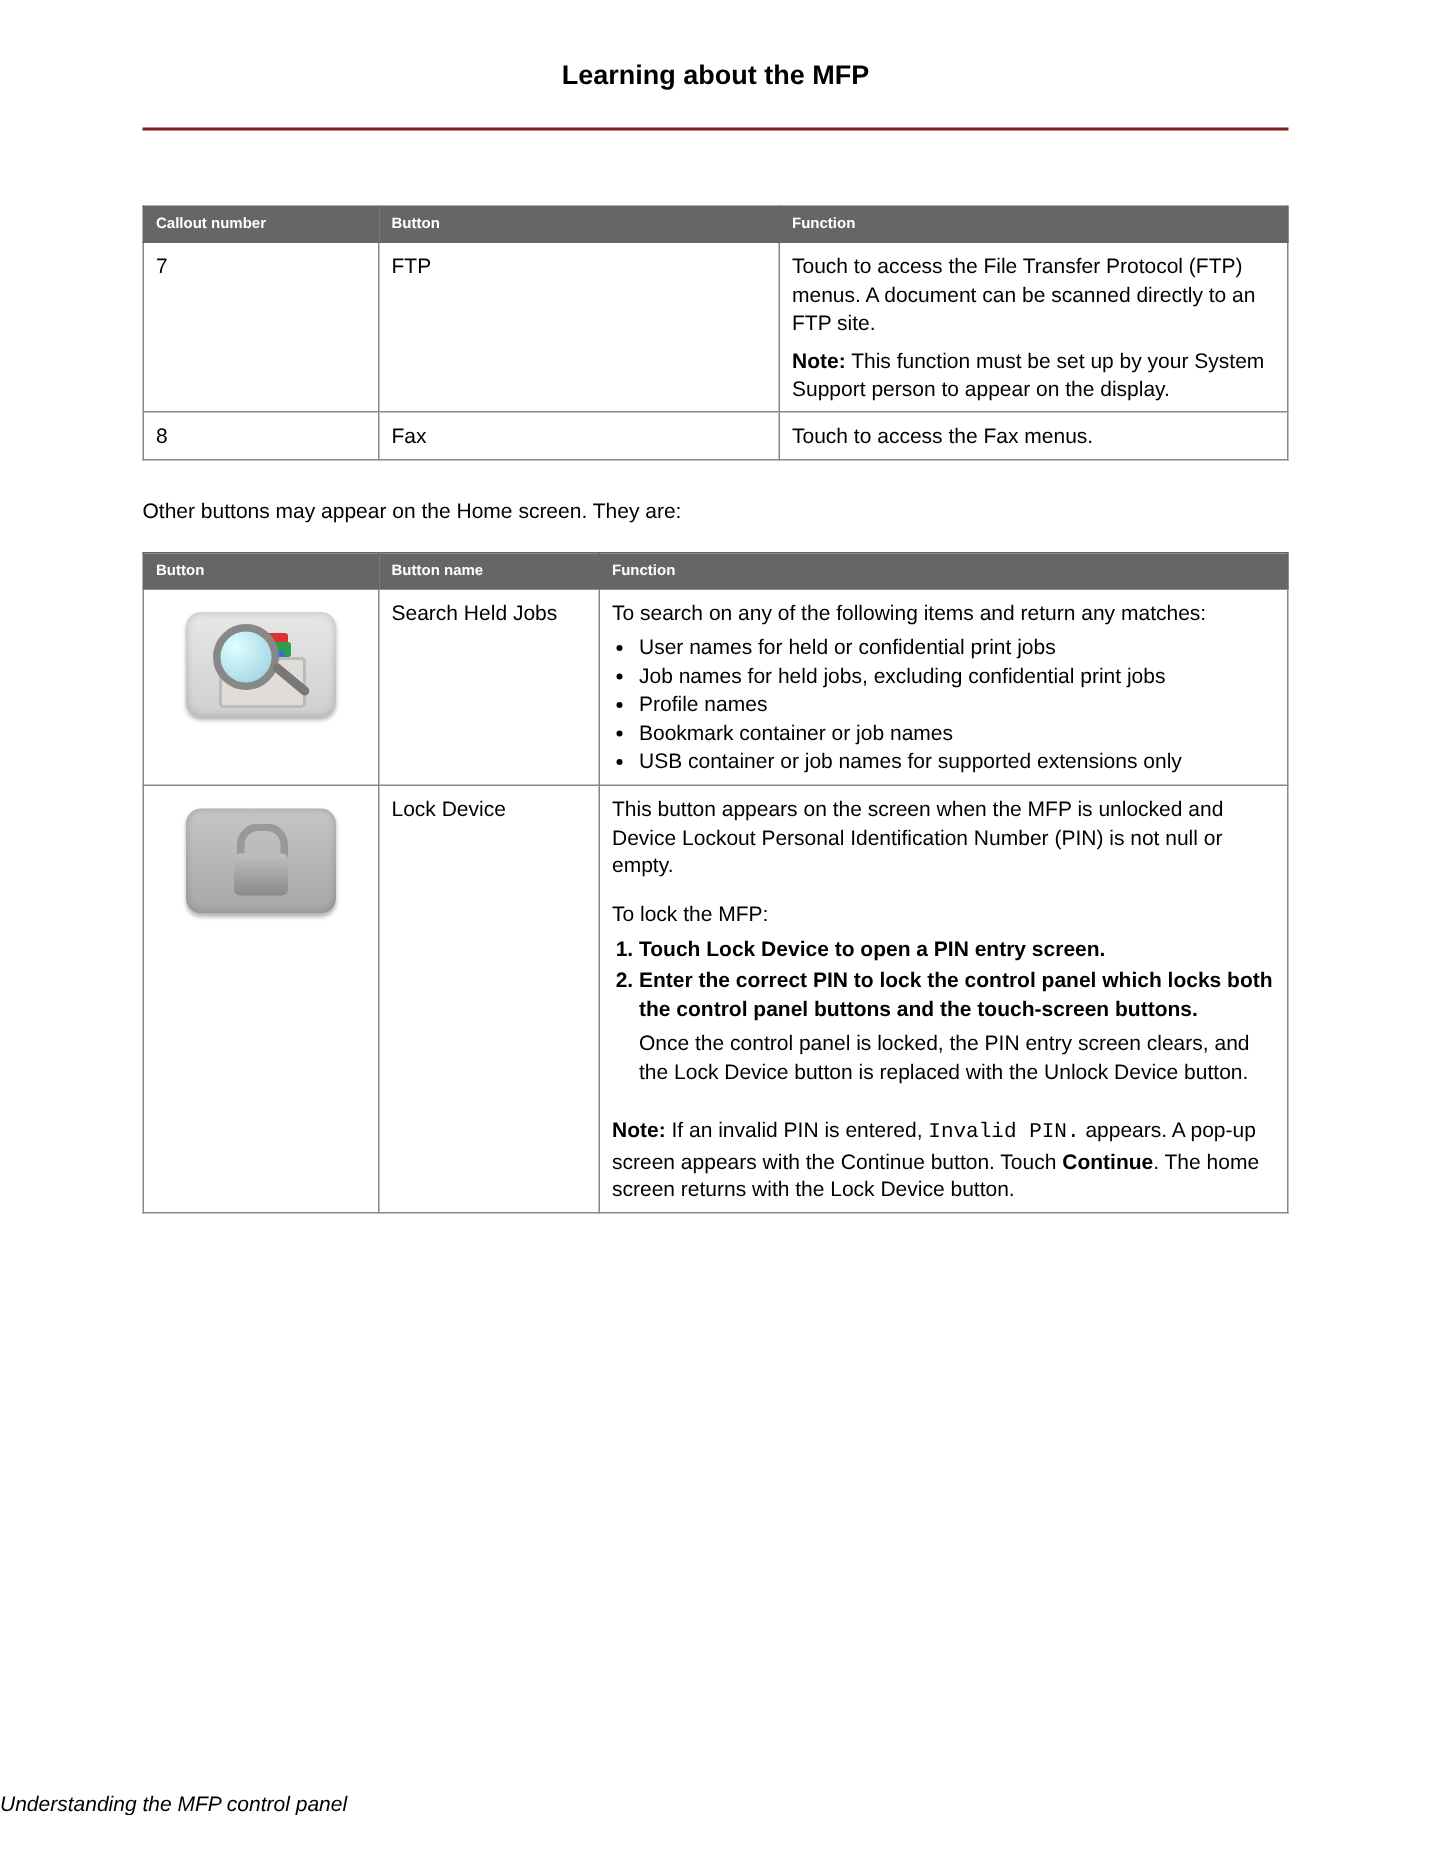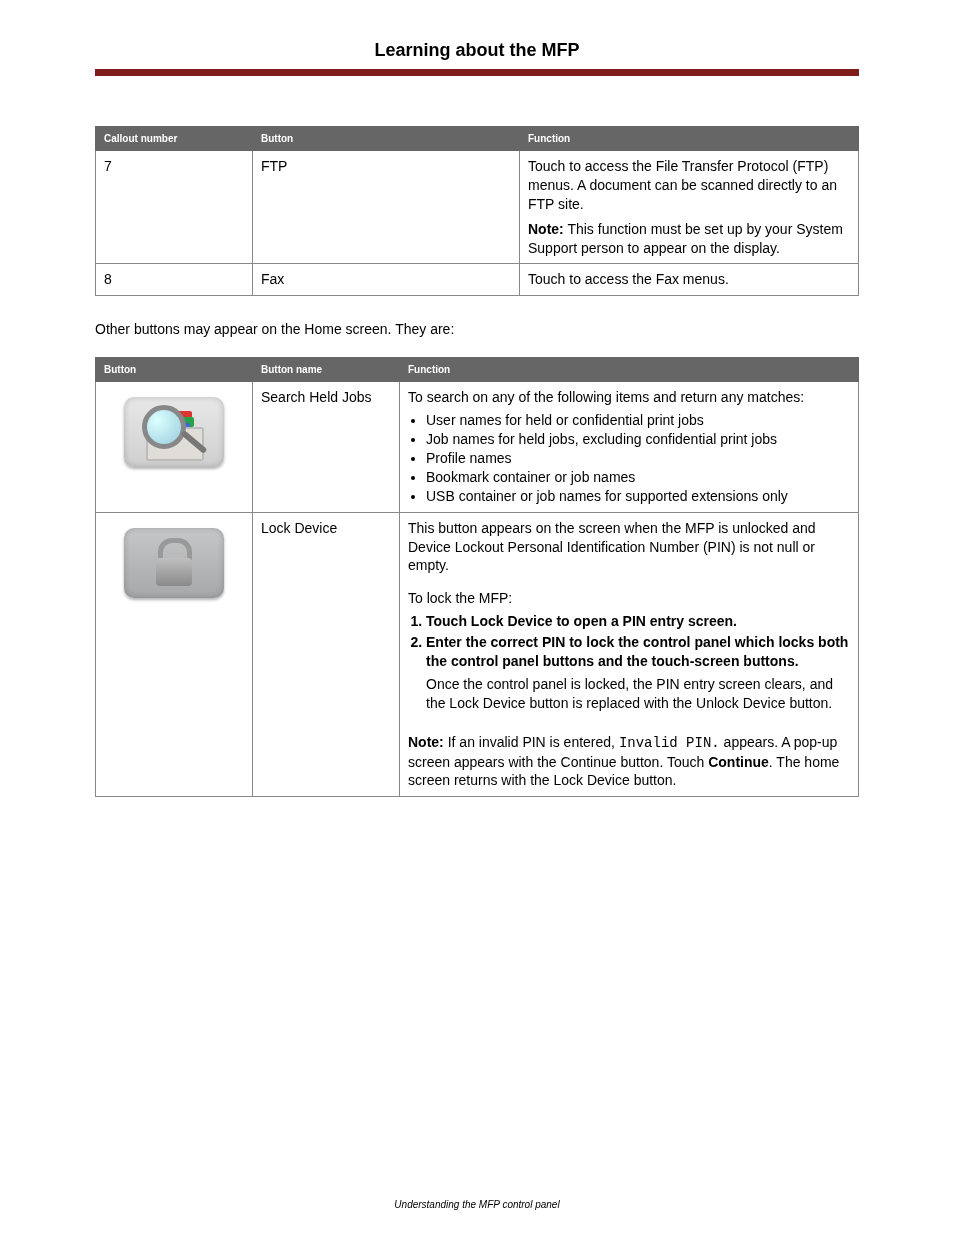--- a/index.html
+++ b/index.html
@@ -8,22 +8,22 @@
     padding: 40px 95px 30px 95px;
     font-size: 14px;
     color: #000;
     width: 954px;
     box-sizing: border-box;
   }
   .page-title {
     text-align: center;
     font-weight: bold;
     font-size: 18px;
-    padding-bottom: 8px;
-    border-bottom: 7px solid #7f1d1d;
+    padding-bottom: 24px;
+    border-bottom: 2px solid #7f1d1d;
     margin-bottom: 50px;
   }
   table {
     border-collapse: collapse;
     width: 100%;
     margin-bottom: 25px;
   }
   th {
     background: #666;
     color: #fff;
@@ -102,23 +102,23 @@
     left:32px; top:30px; border-radius:4px;
   }
   .ico-lockshackle {
     position:absolute; width:24px; height:24px; border:5px solid #999;
     border-bottom:none; border-radius:14px 14px 0 0; left:34px; top:10px;
   }
   .footer {
     position: fixed;
     bottom: 25px;
     left: 0; right: 0;
-    text-align: center;
+    text-align: left;
     font-style: italic;
-    font-size: 10px;
+    font-size: 14px;
   }
   .footer .pg { font-weight: bold; font-style: italic; display:block; margin-top:2px;}
   .mono { font-family: "Courier New", monospace; }
   .b { font-weight: bold; }
   .step-sub { margin-left:0; margin-top:4px; }
 </style>
 </head>
 <body>
 
 <div class="page-title">Learning about the MFP</div>

